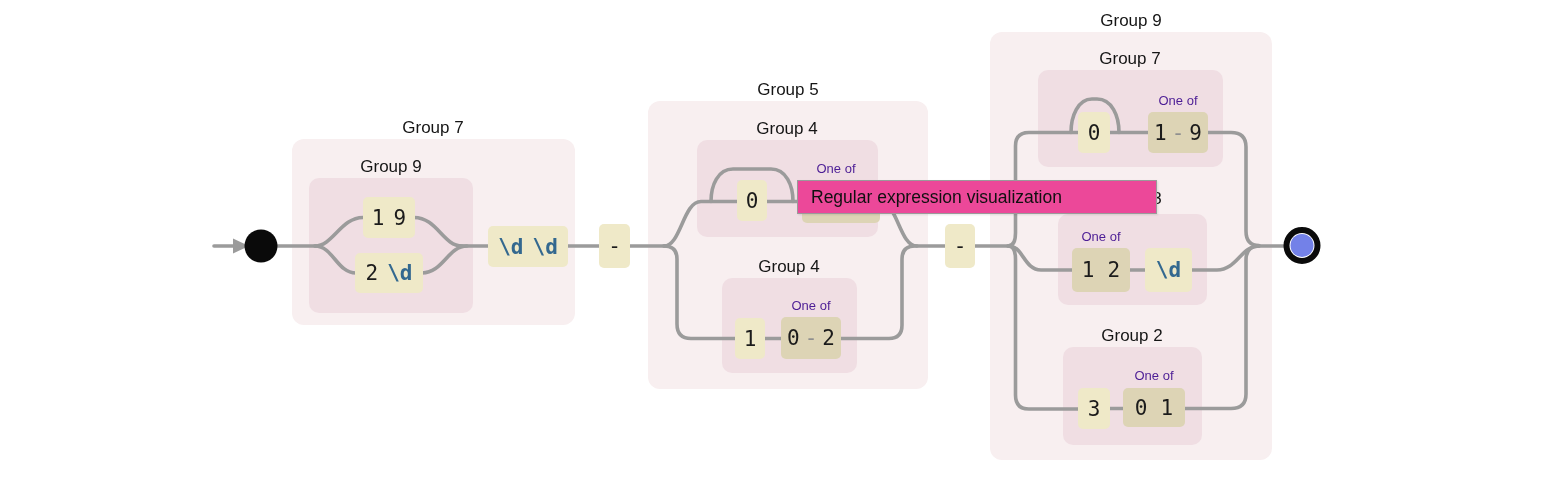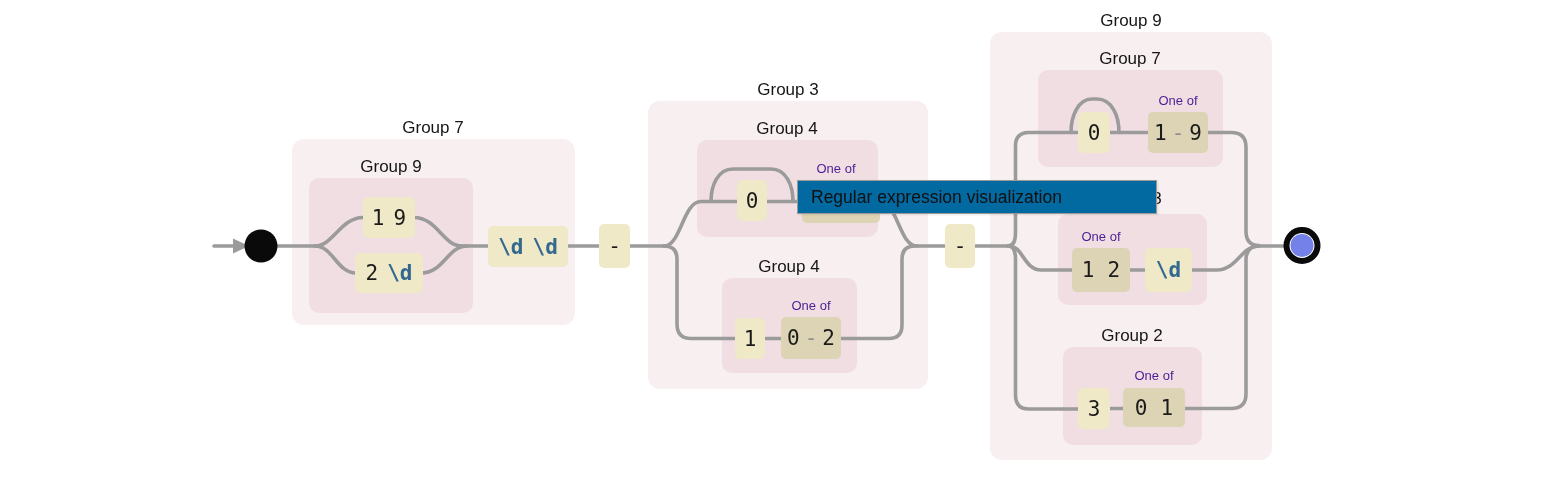--- a/index.html
+++ b/index.html
@@ -14,21 +14,21 @@
        color:#1b1b1b;}
   .box.lit{background:#efe9c8;}
   .box.cls{background:#ddd4b5;}
   .box .esc{font-weight:bold;color:#33688f;}
   .box .sep{color:#8f8f8f;margin:0 -4px;}
   .glabel{position:absolute;z-index:4;width:120px;text-align:center;font-size:17px;
           line-height:20px;color:#151515;}
   .oneof{position:absolute;z-index:4;width:90px;text-align:center;font-size:13px;
          line-height:19px;color:#4c1d95;}
   .tooltip{position:absolute;z-index:10;left:797px;top:180px;width:360px;height:34px;
-           background:#0369a1;border:1px solid #9a9a9a;box-sizing:border-box;
+           background:#ec4899;border:1px solid #9a9a9a;box-sizing:border-box;
            display:flex;align-items:center;padding-left:13px;font-size:17.5px;color:#101010;
            box-shadow:1px 1px 2px rgba(0,0,0,0.10);white-space:nowrap;}
 </style>
 </head>
 <body>
 
 <div class="stage">
 
   <div class="grp l1" style="left:292px;top:139px;width:283px;height:186px"></div>
   <div class="grp l2" style="left:309px;top:178px;width:164px;height:135px"></div>
@@ -70,21 +70,21 @@
       <path d="M1255 246 H1284"></path>
     </g>
     <polygon points="249,246 233,238.5 233,253.5" fill="#9b9b9b"></polygon>
     <circle cx="261" cy="246" r="16.5" fill="#0a0a0a"></circle>
     <circle cx="1302" cy="245.5" r="15.5" fill="#ffffff" stroke="#0a0a0a" stroke-width="6"></circle>
     <circle cx="1302" cy="245.5" r="11.5" fill="#7381e8"></circle>
   </svg>
 
   <div class="glabel" style="left:373px;top:118px">Group 7</div>
   <div class="glabel" style="left:331px;top:157px">Group 9</div>
-  <div class="glabel" style="left:728px;top:80px">Group 3</div>
+  <div class="glabel" style="left:728px;top:80px">Group 5</div>
   <div class="glabel" style="left:727px;top:119px">Group 4</div>
   <div class="glabel" style="left:729px;top:257px">Group 4</div>
   <div class="glabel" style="left:1071px;top:11px">Group 9</div>
   <div class="glabel" style="left:1070px;top:49px">Group 7</div>
   <div class="glabel" style="left:1071px;top:189px">Group 8</div>
   <div class="glabel" style="left:1072px;top:326px">Group 2</div>
 
   <div class="oneof" style="left:791px;top:159px">One of</div>
   <div class="oneof" style="left:766px;top:296px">One of</div>
   <div class="oneof" style="left:1133px;top:91px">One of</div>

